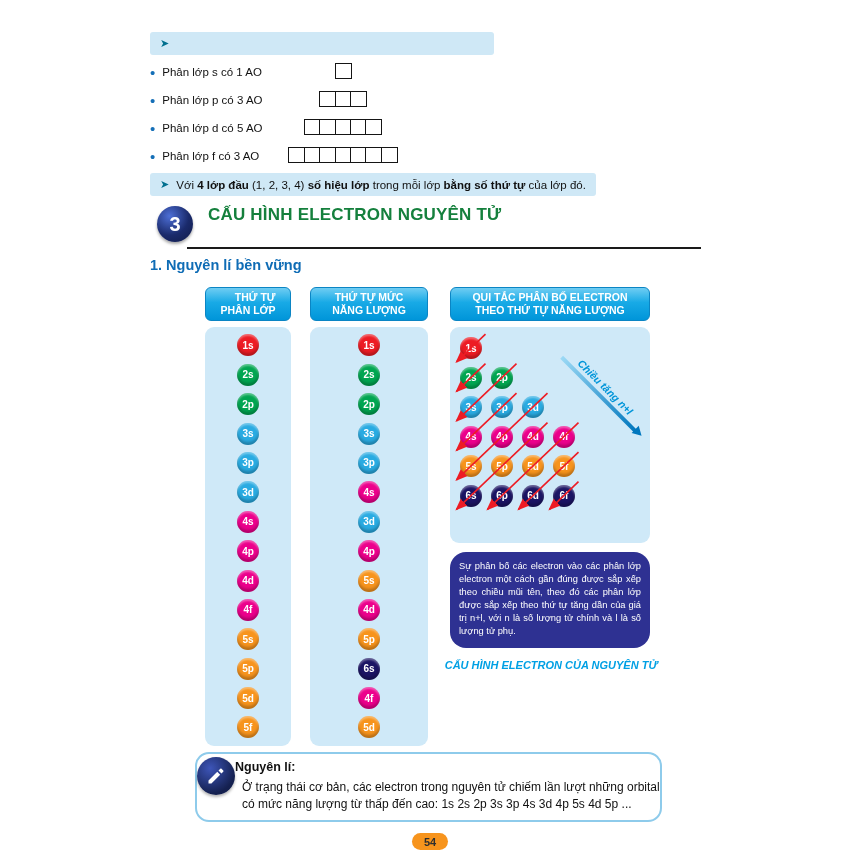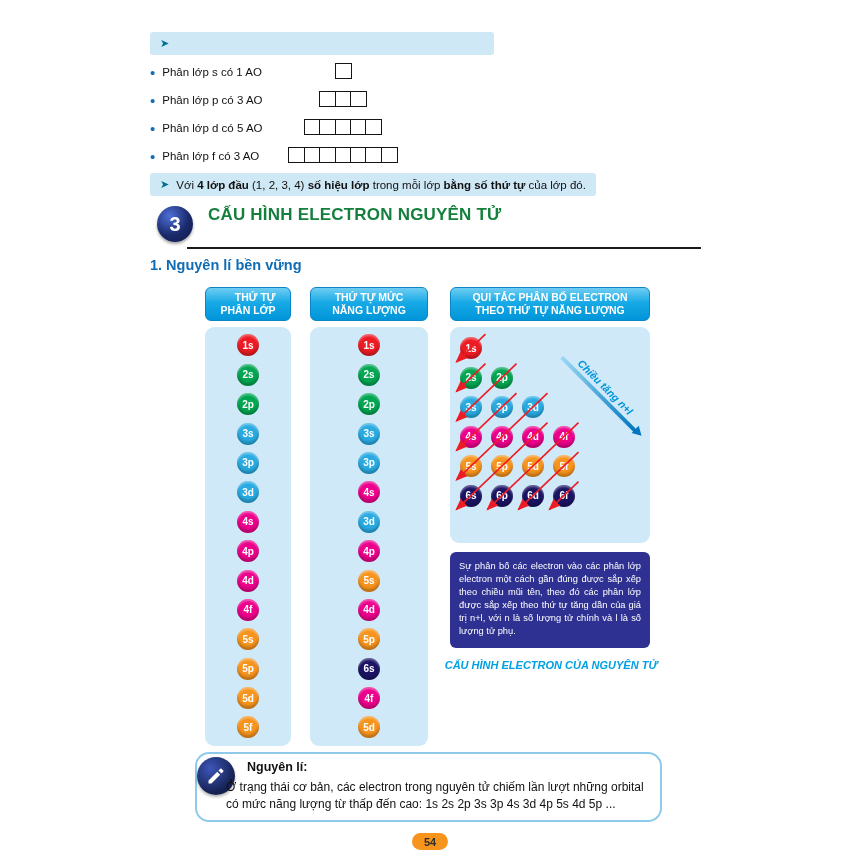--- a/index.html
+++ b/index.html
@@ -40,28 +40,28 @@
   .grid-orb{position:absolute;z-index:1;}
   #arrow-svg{position:absolute;left:0;top:0;z-index:2;pointer-events:none;}
 
   
   .nl-arrow{position:absolute;left:118px;top:14px;width:118px;transform:rotate(45deg);transform-origin:0 0;display:flex;flex-direction:column;align-items:center;gap:2px;z-index:3;}
   .nl-text{color:#0095d9;font-weight:700;font-style:italic;font-size:10.5px;white-space:nowrap;}
   .nl-line{position:relative;width:104px;height:3.5px;background:linear-gradient(90deg,#9bd9f5,#0077be);}
   .nl-line::after{content:'';position:absolute;right:-8px;top:-3.8px;border-left:9px solid #0077be;border-top:5.5px solid transparent;border-bottom:5.5px solid transparent;}
 
   
-  #info-box{position:absolute;left:450px;top:552px;width:200px;min-height:96px;background:#2e3192;border-radius:6px;color:#fff;font-size:9.3px;line-height:1.4;padding:8px 9px;text-align:justify;}
+  #info-box{position:absolute;left:450px;top:552px;width:200px;min-height:96px;background:#2e3192;border-radius:16px;color:#fff;font-size:9.3px;line-height:1.4;padding:8px 9px;text-align:justify;}
   #caption{position:absolute;left:443px;top:659px;width:216px;text-align:center;color:#00a0e4;font-weight:700;font-style:italic;font-size:11px;white-space:nowrap;}
 
   
   #principle-box{position:absolute;left:195px;top:752px;width:467px;height:70px;border:2.5px solid #8ecbeb;border-radius:14px;background:#fff;}
   #principle-icon{position:absolute;left:197px;top:757px;width:38px;height:38px;border-radius:50%;background:radial-gradient(circle at 35% 30%,#3d55b8,#14204f 70%);display:flex;align-items:center;justify-content:center;box-shadow:0 2px 3px rgba(0,0,0,.3);}
-  #principle-title{position:absolute;left:247px;top:760px;font-size:12.5px;font-weight:700;}
-  #principle-text{position:absolute;left:226px;top:779px;width:430px;font-size:12px;line-height:1.45;}
+  #principle-title{position:absolute;left:235px;top:760px;font-size:12.5px;font-weight:700;}
+  #principle-text{position:absolute;left:242px;top:779px;width:430px;font-size:12px;line-height:1.45;}
 
   
   #page-badge{position:absolute;left:412px;top:833px;width:36px;height:17px;background:#f7941d;border-radius:9px;color:#2e2e2e;font-size:11px;font-weight:700;display:flex;align-items:center;justify-content:center;}
 </style>
 </head>
 <body>
 
 <div class="note-bar" id="note1">
   <span class="marker">➤</span>
 </div>

